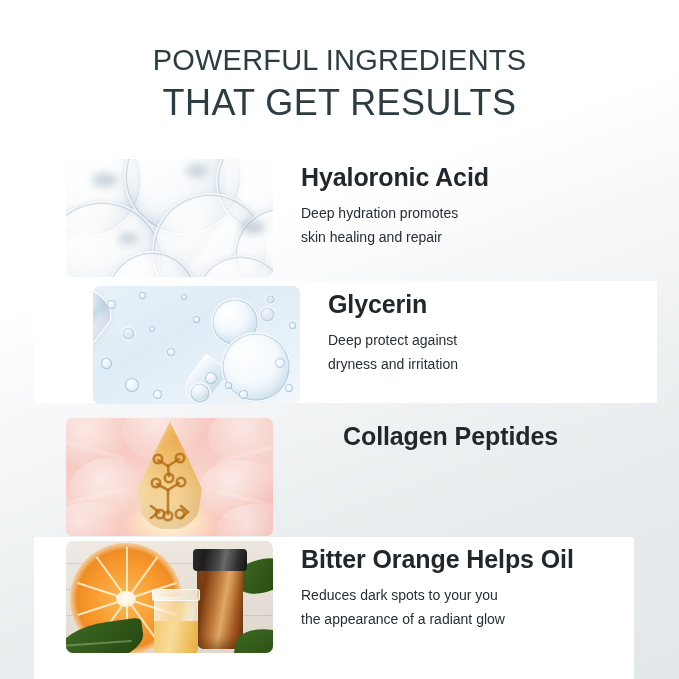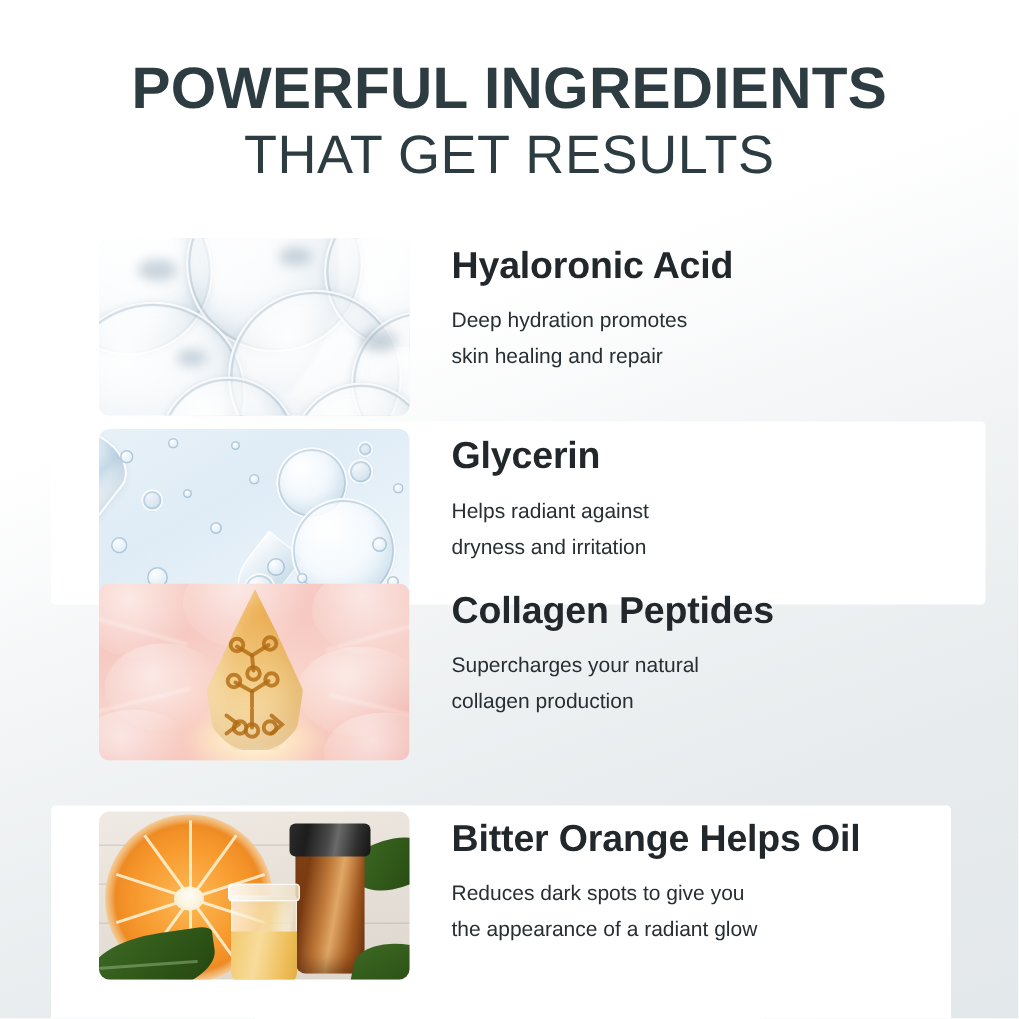--- a/index.html
+++ b/index.html
@@ -28,23 +28,23 @@
   .header {
     position: absolute;
     top: 38px;
     left: 0;
     width: 679px;
     text-align: center;
     z-index: 5;
   }
   .title-line1 {
     display: block;
-    font-size: 39px;
+    font-size: 29px;
     line-height: 44px;
-    font-weight: 700;
+    font-weight: 400;
     letter-spacing: 0.2px;
     color: #2c3c41;
     white-space: nowrap;
     text-align: center;
   }
   .title-line2 {
     display: block;
     font-size: 36px;
     line-height: 42px;
     font-weight: 300;
@@ -78,22 +78,22 @@
 
   
   .row {
     position: absolute;
     left: 66px;
     z-index: 3;
     display: flex;
     align-items: flex-start;
   }
   .row-1 { top: 159px; justify-content: center; }
-  .row-2 { top: 286px; }
-  .row-3 { top: 389px; }
+  .row-2 { top: 286px; margin-left: 27px; }
+  .row-3 { top: 418px; gap: 42px; }
   .row-4 { top: 541px; }
 
   .thumb {
     position: relative;
     width: 207px;
     height: 118px;
     border-radius: 7px;
     overflow: hidden;
     flex: 0 0 auto;
     background: #f2f5f7;
@@ -466,21 +466,21 @@
       <div class="drop" style="left:146px; top:104px; width:9px;  height:9px;"></div>
       <div class="drop" style="left:182px; top:72px;  width:10px; height:10px;"></div>
       <div class="drop" style="left:192px; top:98px;  width:8px;  height:8px;"></div>
       <div class="drop" style="left:196px; top:36px;  width:7px;  height:7px;"></div>
       <div class="drop" style="left:56px;  top:40px;  width:6px;  height:6px;"></div>
       <div class="drop" style="left:88px;  top:8px;   width:6px;  height:6px;"></div>
       <div class="drop" style="left:132px; top:96px;  width:7px;  height:7px;"></div>
     </div>
     <div class="copy">
       <span class="item-title">Glycerin</span>
-      <span class="item-desc">Helps radiant against
+      <span class="item-desc">Deep protect against
 dryness and irritation</span>
     </div>
   </div>
 
   <div class="row row-3">
     <div class="thumb img-collagen">
       <div class="cell c1"></div>
         <div class="cell c2"></div>
         <div class="cell c3"></div>
       <div class="cell c4"></div>
@@ -508,22 +508,20 @@
           <circle cx="22" cy="92" r="4.2"></circle>
           <path d="M43 84 L50 90 L43 96"></path>
           <circle cx="42" cy="92" r="4.2"></circle>
           <path d="M30 80 L30 92"></path>
           <circle cx="30" cy="94" r="4.2"></circle>
         </g>
       </svg>
     </div>
     <div class="copy">
       <span class="item-title">Collagen Peptides</span>
-      <span class="item-desc">Supercharges your natural
-collagen production</span>
     </div>
   </div>
 
   <div class="row row-4">
     <div class="thumb img-orange">
       <div class="wood-grain" style="top:22px;"></div>
       <div class="wood-grain" style="top:48px;"></div>
       <div class="wood-grain" style="top:74px;"></div>
       <div class="wood-grain" style="top:98px;"></div>
       <div class="orange-half">
@@ -546,18 +544,18 @@
         <div class="jar-liquid"></div>
       </div>
       <div class="jar-neck"></div>
       <div class="leaf leaf-1">
         <div class="leaf-vein" style="left:8px; top:19px; width:66px; transform:rotate(4deg);"></div>
       </div>
       <div class="leaf leaf-3"></div>
     </div>
     <div class="copy">
       <span class="item-title">Bitter Orange Helps Oil</span>
-      <span class="item-desc">Reduces dark spots to give you
+      <span class="item-desc">Reduces dark spots to your you
 the appearance of a radiant glow</span>
     </div>
   </div>
 
 </div>
 
 </body></html>

